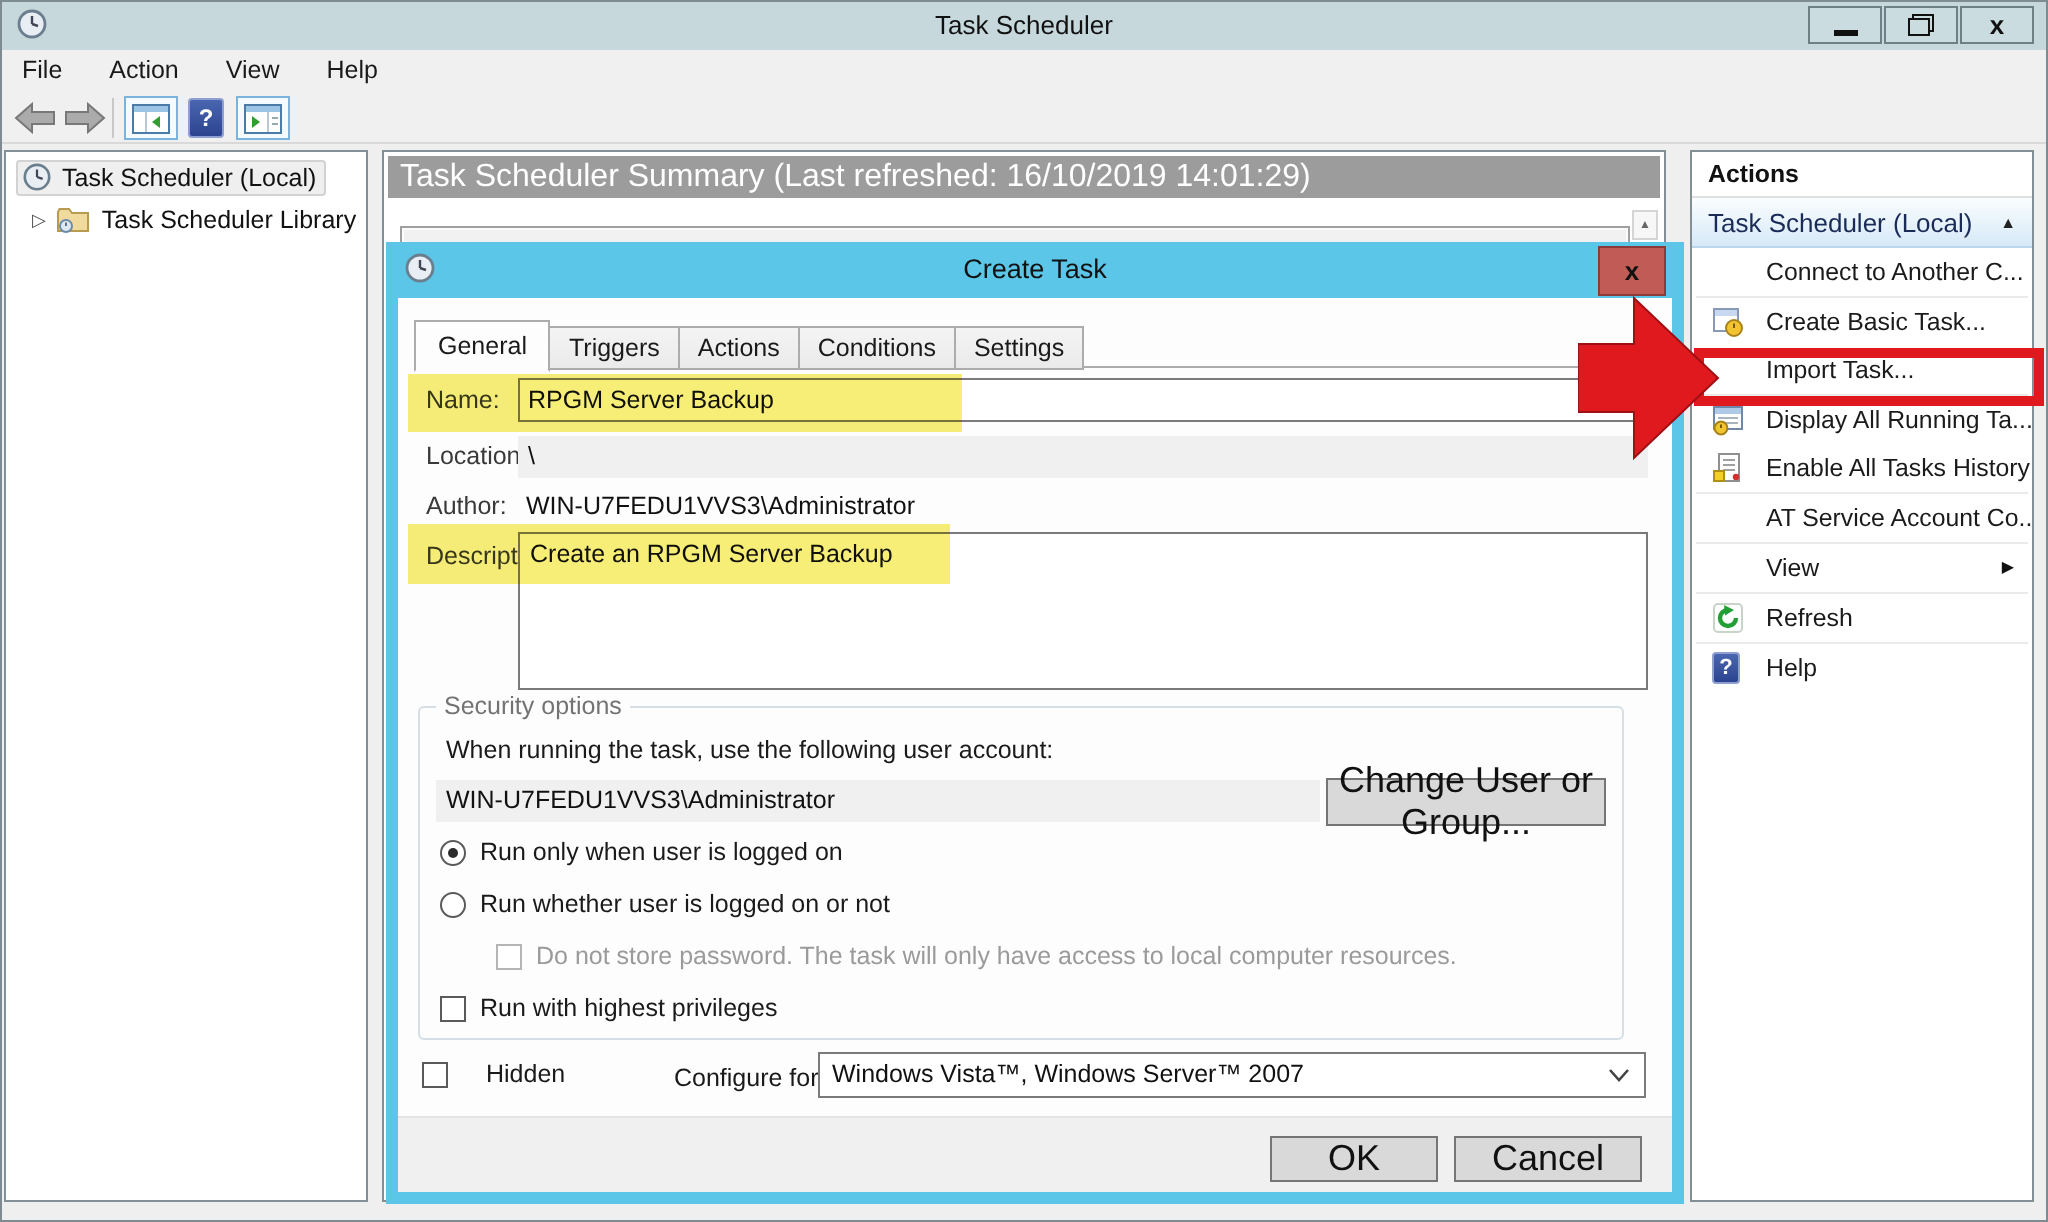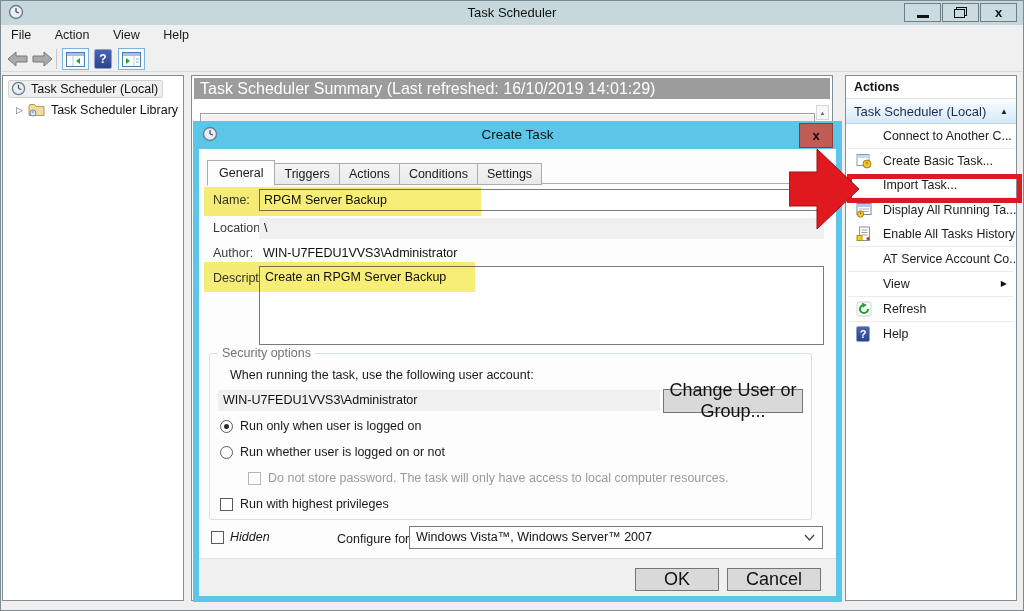--- a/index.html
+++ b/index.html
@@ -99,36 +99,36 @@
   #author-label { left:14px; top:97px; }
   #author-value { position:absolute; left:64px; top:97px; color:#111; }
   #desc-label { left:14px; top:122px; }
   #desc-box { position:absolute; left:60px; right:12px; top:117px; height:79px; border:1px solid #7A7A7A;
               background:#fff; padding:3px 5px; color:#111; }
 
   
   #sec-group { position:absolute; left:10px; right:24px; top:204px; height:167px;
                border:1px solid #D5DFE5; border-radius:3px; }
   #sec-legend { position:absolute; left:8px; top:-8px; background:#FDFDFD; padding:0 4px; color:#737373; }
-  #sec-hint { position:absolute; left:20px; top:14px; color:#1A1A1A; }
+  #sec-hint { position:absolute; left:13px; top:14px; color:#1A1A1A; }
   #sec-account { position:absolute; left:8px; top:36px; width:442px; height:21px; background:#F0F0F0;
                  line-height:21px; padding-left:5px; color:#111; }
   .win-push-btn { background:#D9D9D9; border:1px solid #757575; font-family:inherit; font-size:18px;
                   color:#111; display:flex; align-items:center; justify-content:center; }
   #change-user-btn { position:absolute; right:8px; top:35px; width:140px; height:24px; }
   .opt-row { position:absolute; display:flex; align-items:center; gap:7px; height:16px; color:#1A1A1A; }
   #radio-row1 { left:10px; top:64px; } #radio-row2 { left:10px; top:90px; }
   #chk-row1 { left:38px; top:116px; color:#9A9A9A; } #chk-row2 { left:10px; top:142px; }
   .radio { width:13px; height:13px; border:1px solid #5A5A5A; border-radius:50%; background:#fff; position:relative; flex:none; }
   .radio.checked::after { content:""; position:absolute; left:3px; top:3px; width:5px; height:5px; border-radius:50%; background:#2B2B2B; }
   .chk { width:13px; height:13px; border:1px solid #5A5A5A; background:#fff; flex:none; }
   .chk.disabled { border-color:#B5B5B5; }
 
   
-  #hidden-row { position:absolute; left:12px; top:381px; display:flex; gap:6px; align-items:center; color:#1A1A1A;font-style:italic; }
+  #hidden-row { position:absolute; left:12px; top:381px; display:flex; gap:19px; align-items:center; color:#1A1A1A; }
   #configure-label { left:138px; top:383px; color:#1A1A1A; }
   #configure-select { position:absolute; left:210px; right:13px; top:377px; height:23px; border:1px solid #7A7A7A;
                       background:#fff; line-height:21px; padding-left:6px; color:#111; }
   #configure-select .chev { position:absolute; right:7px; top:7px; }
 
   
   #dlg-footer { position:absolute; left:0; right:0; bottom:0; height:38px; background:#F0F0F0; border-top:1px solid #E3E3E3; }
   #ok-btn { position:absolute; left:436px; top:9px; width:84px; height:23px; }
   #cancel-btn { position:absolute; left:528px; top:9px; width:94px; height:23px; }
 

